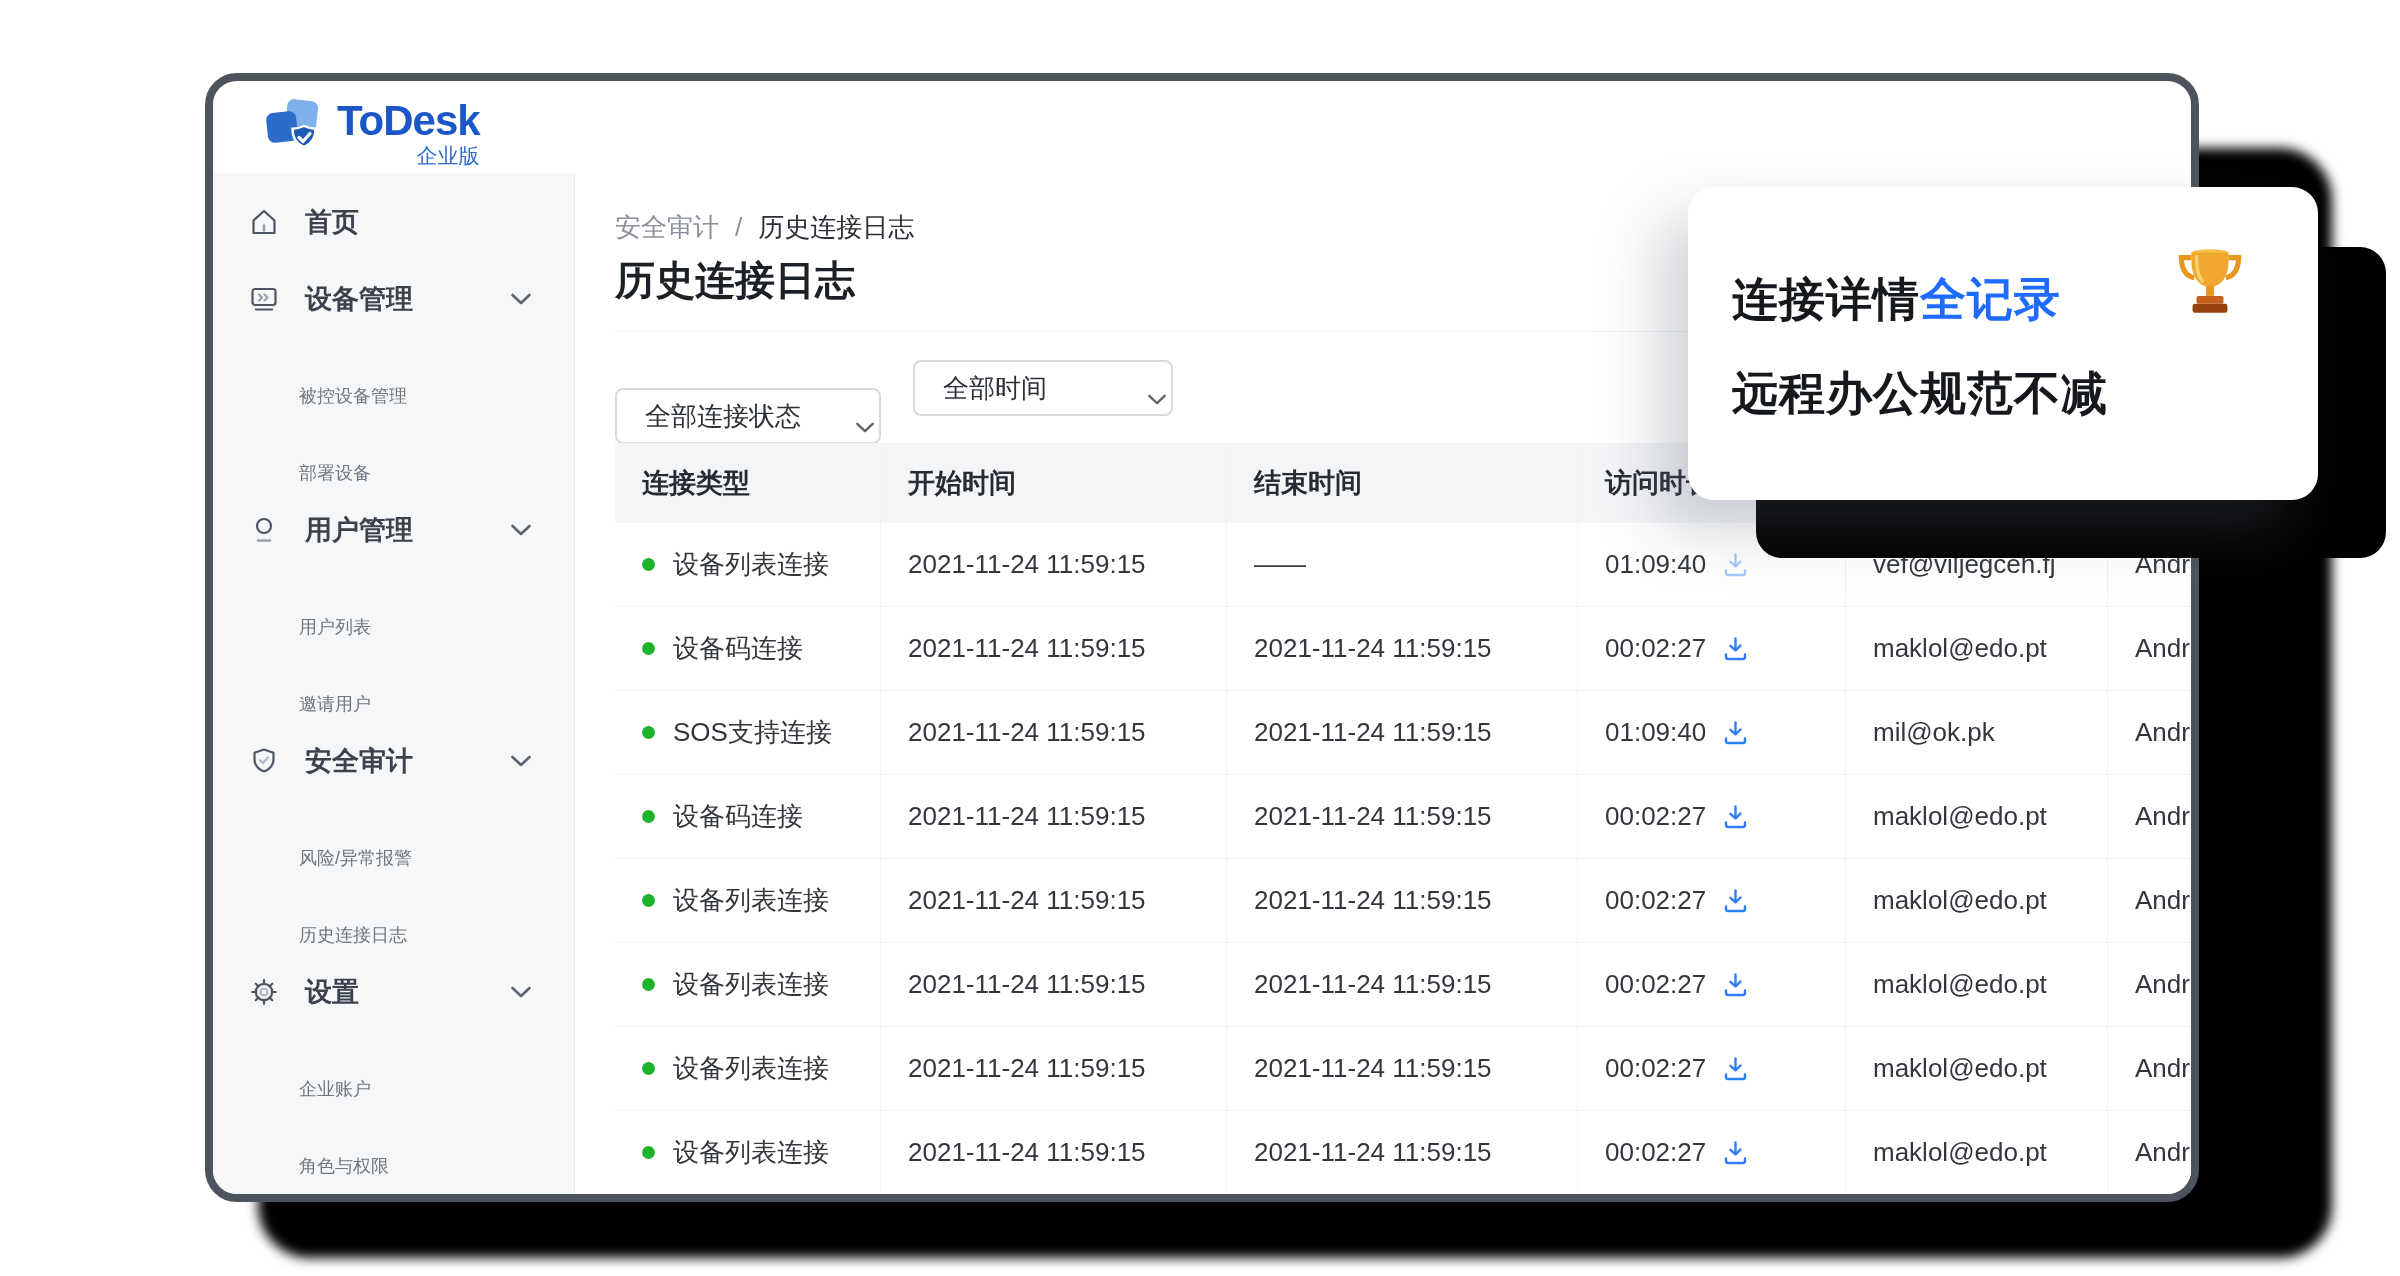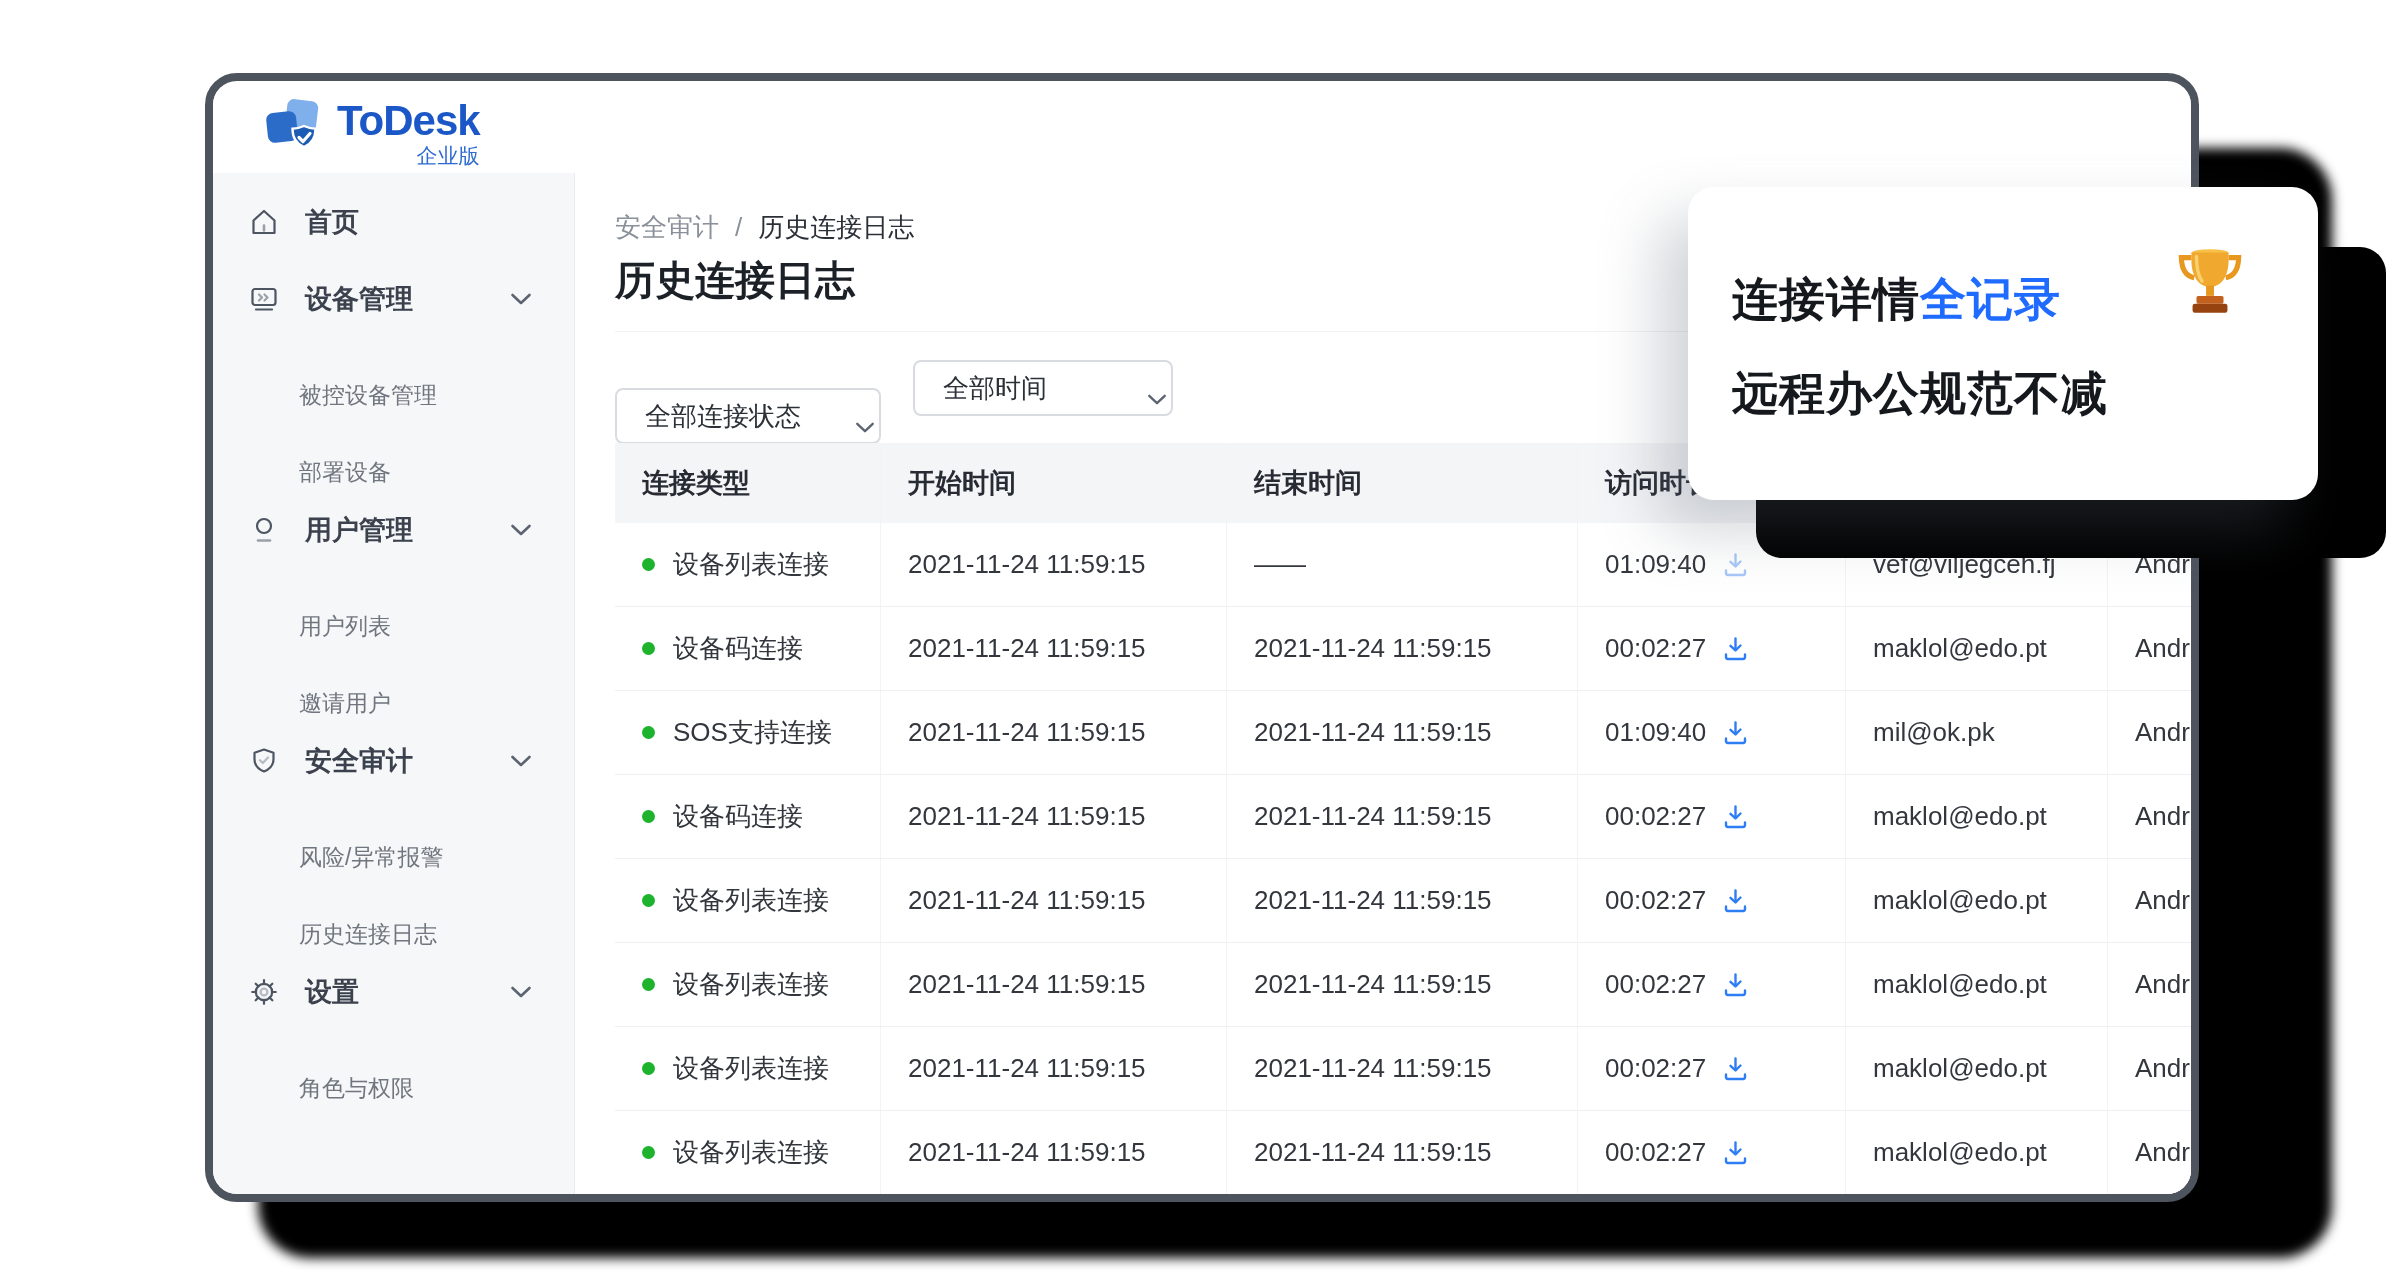--- a/index.html
+++ b/index.html
@@ -23,21 +23,21 @@
   .logo-edition{font-size:21px;color:#2d6bd0;line-height:24px;margin-top:1px;}
 
   
   .sidebar{position:absolute;left:0;top:92px;bottom:0;width:362px;background:#f6f7f8;border-right:1px solid #eaebed;}
   .nav{list-style:none;margin:0;padding:10px 0 0 0;}
   .nav li{position:relative;height:77px;display:flex;align-items:center;}
   .nav li.top{padding-left:36px;}
   .nav li.top .nav-icon{width:30px;height:30px;margin-right:26px;flex:0 0 auto;}
   .nav li.top .nav-label{font-size:27px;font-weight:700;color:#3b424d;}
   .nav li.sub{padding-left:86px;}
-  .nav li.sub .nav-label{font-size:23px;font-weight:400;color:#70767f;margin-top:40px;}
+  .nav li.sub .nav-label{font-size:18px;font-weight:400;color:#70767f;margin-top:40px;}
   .nav .chev{position:absolute;right:42px;top:50%;transform:translateY(-50%);width:22px;height:14px;}
 
   
   .main{position:absolute;left:362px;top:92px;right:0;bottom:0;background:#fff;}
   .panel-line{position:absolute;left:40px;right:0;top:158px;height:1px;background:#f1f2f4;}
   .breadcrumb{position:absolute;left:40px;top:37px;font-size:26px;color:#8b919a;display:flex;gap:16px;align-items:center;}
   .breadcrumb .current{color:#2b3038;}
   .page-title{position:absolute;left:40px;top:80px;font-size:40px;font-weight:700;color:#1c2128;}
 
   .filters{position:absolute;left:40px;top:187px;display:flex;gap:32px;}
@@ -157,20 +157,23 @@
           <li class="top">
           <span class="nav-icon"><svg viewBox="0 0 30 30" fill="none" stroke="#4d5562" stroke-width="2.2" stroke-linecap="round">
                 <circle cx="15" cy="15" r="8.2"></circle>
                 <circle cx="15" cy="15" r="3.4" stroke="#b6bbc3"></circle>
                 <path d="M15 3.2v4M15 22.8v4M3.2 15h4M22.8 15h4M6.7 6.7l2.8 2.8M20.5 20.5l2.8 2.8M23.3 6.7l-2.8 2.8M9.5 20.5l-2.8 2.8"></path>
               </svg></span>
           <span class="nav-label">设置</span>
           <span class="chev"><svg viewBox="0 0 22 14" fill="none" stroke="#5b6470" stroke-width="2.6" stroke-linecap="round" stroke-linejoin="round">
                 <path d="M2.5 3 L11 11 L19.5 3"></path>
               </svg></span>
+        </li>
+          <li class="sub">
+          <span class="nav-label">企业账户</span>
         </li>
           <li class="sub">
           <span class="nav-label">角色与权限</span>
         </li>
         </ul>
 
     </div>
 
     <div class="main">
       <div class="breadcrumb">

